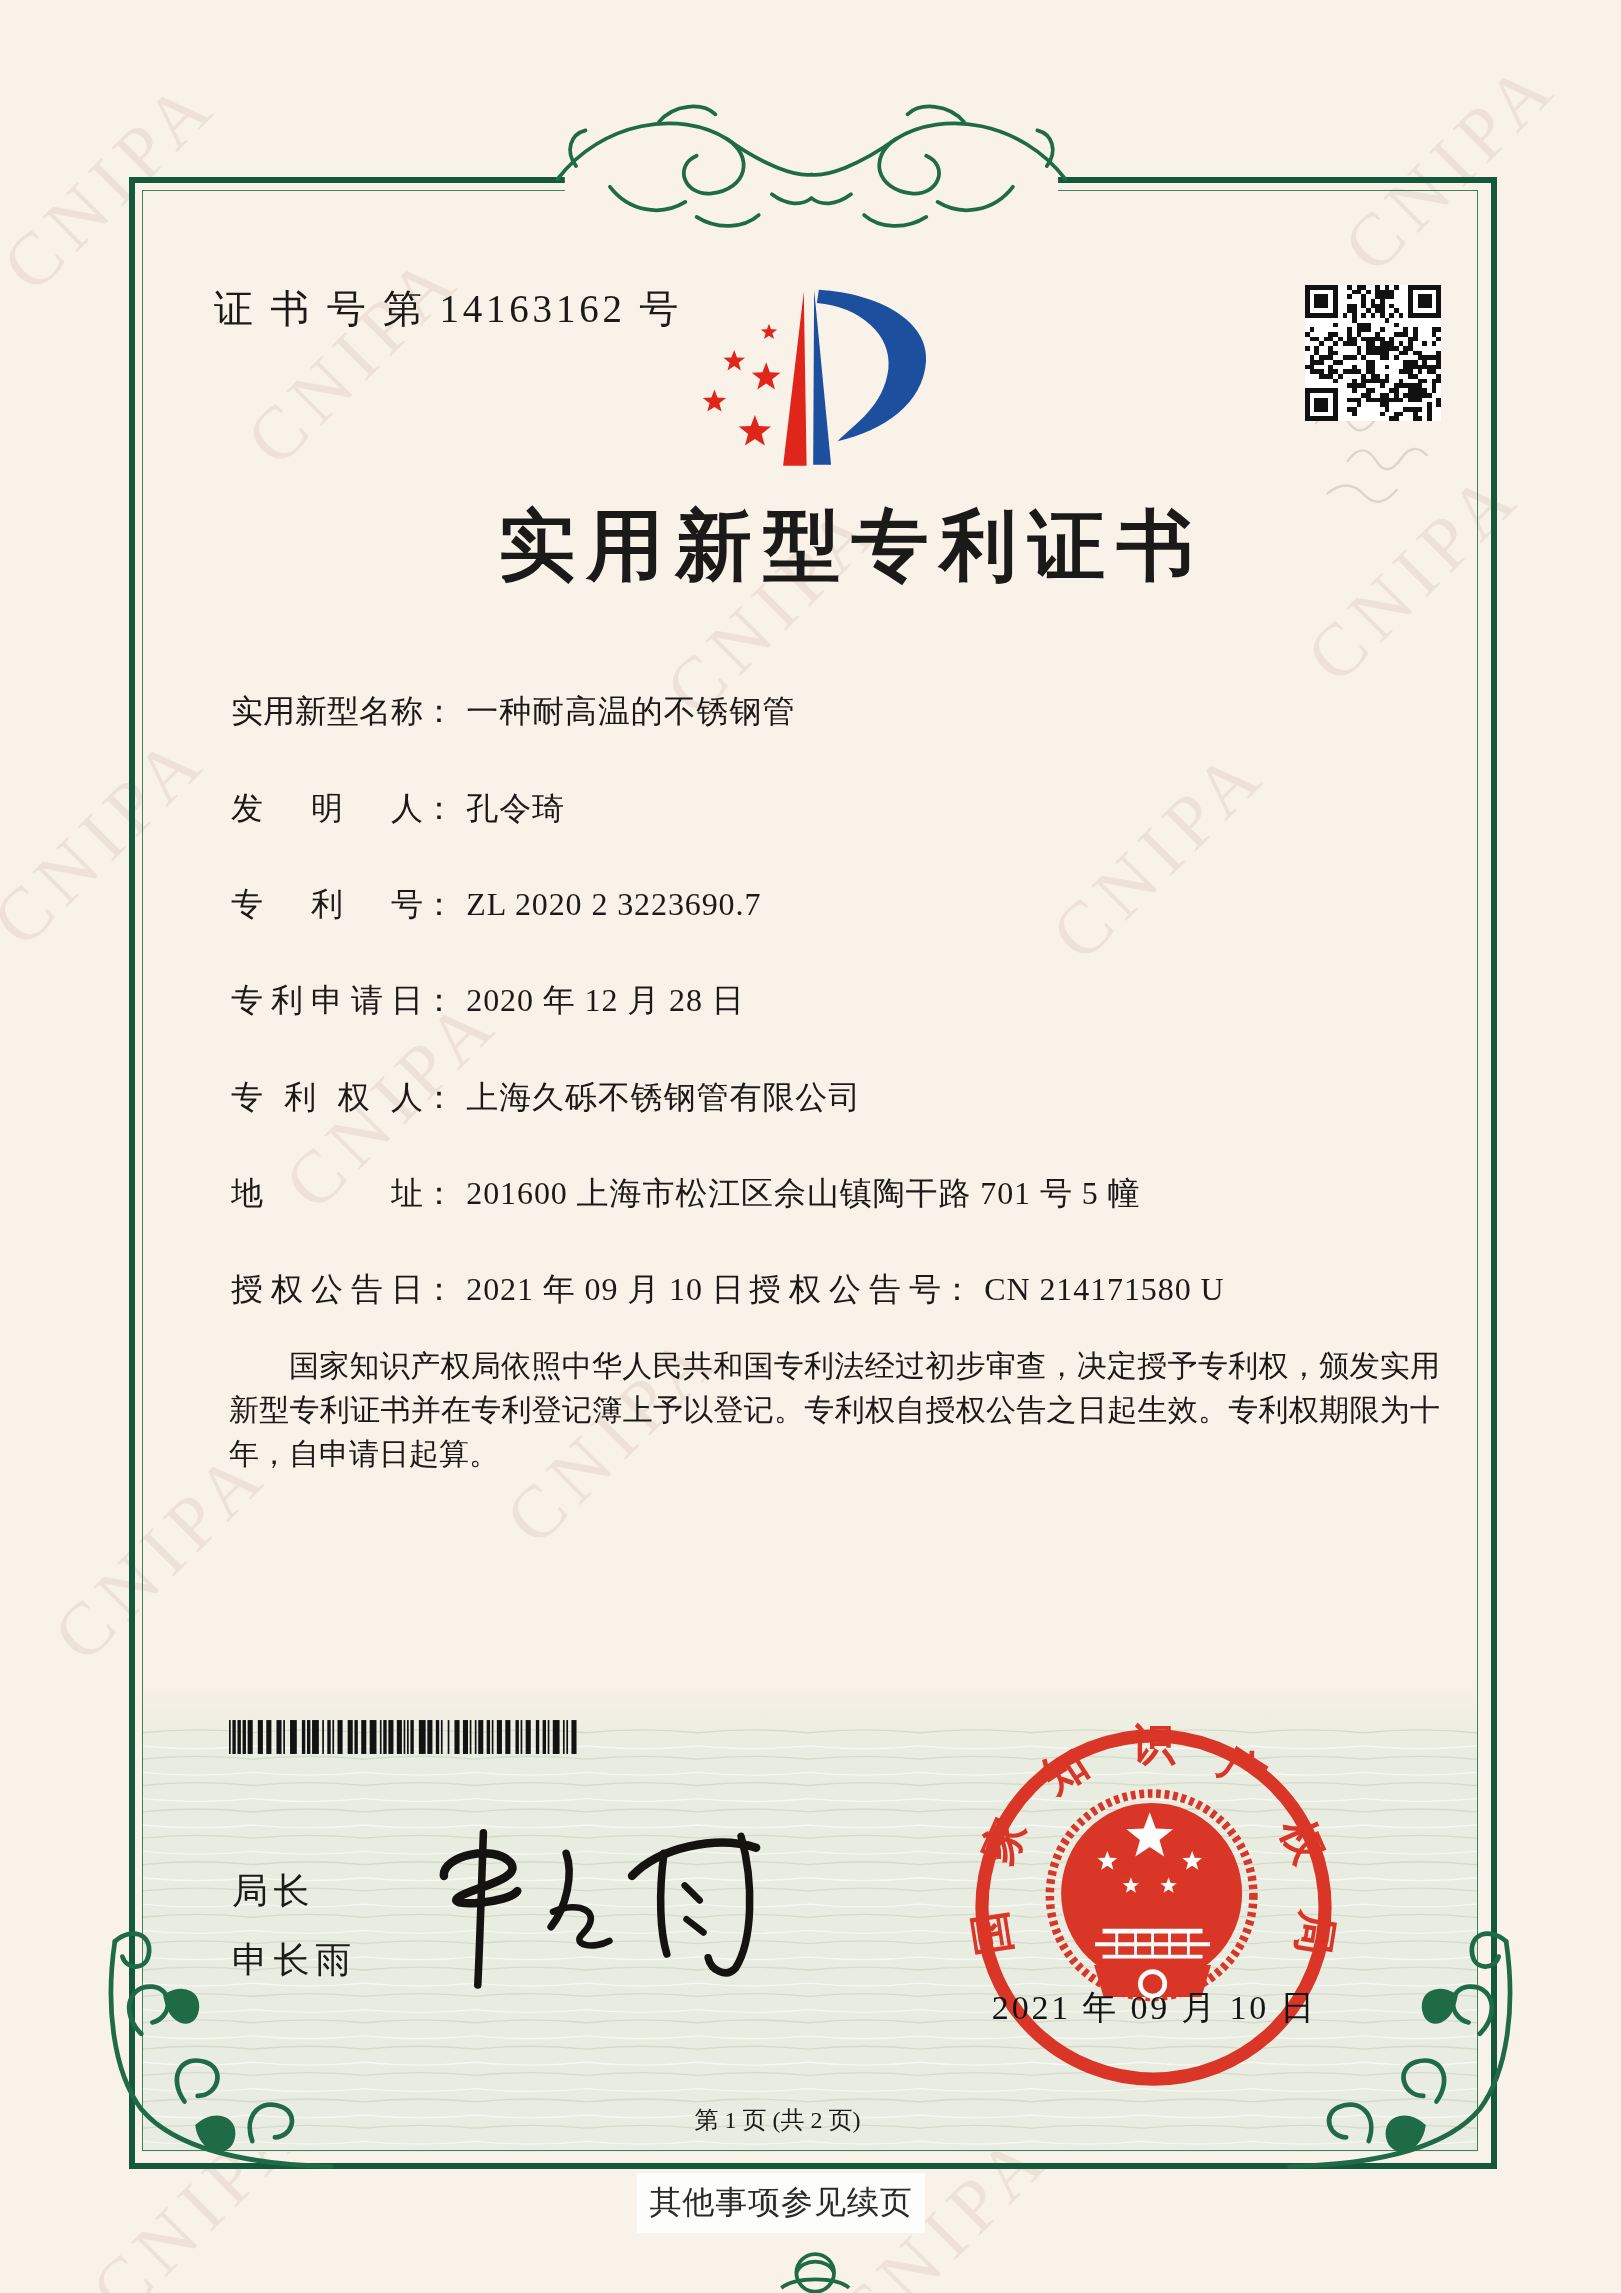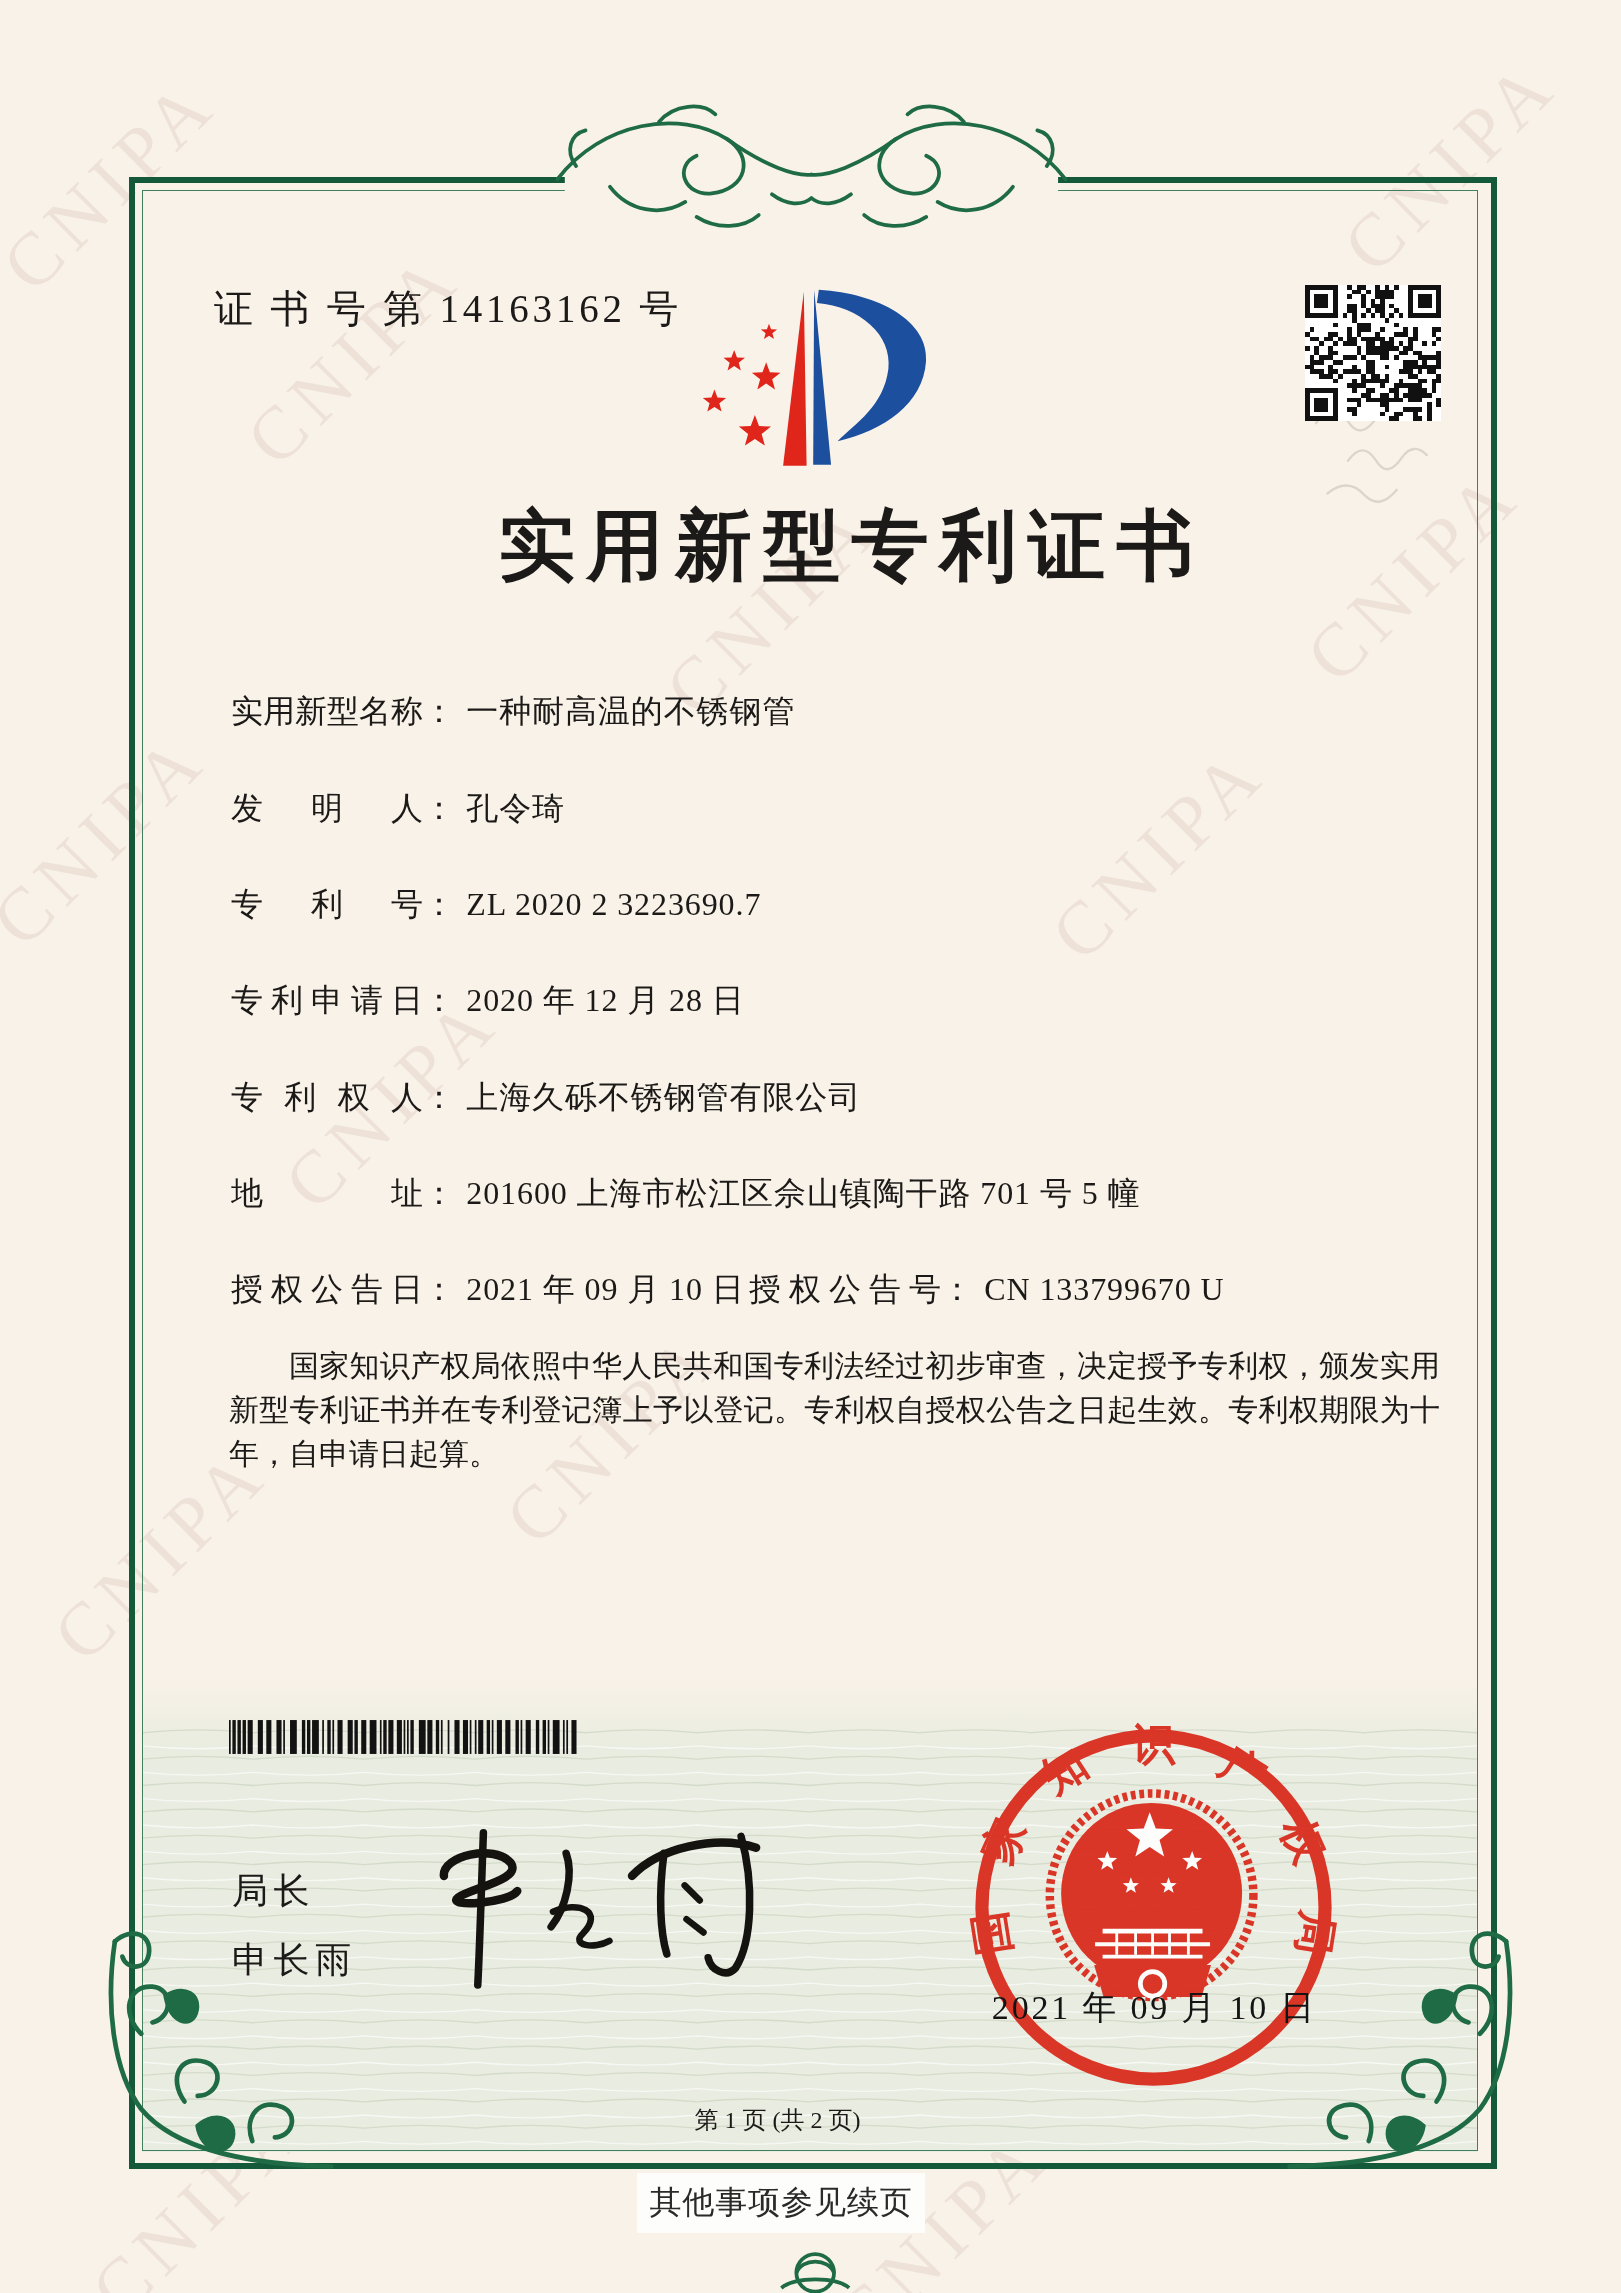--- a/index.html
+++ b/index.html
@@ -604,21 +604,21 @@
       <span>告</span>
       <span>日</span>
     </span><span class="fcolon">：</span><span class="fvalue">2021 年 09 月 10 日</span>
   <span class="grant-pair">
     <span class="flabel">
         <span>授</span>
         <span>权</span>
         <span>公</span>
         <span>告</span>
         <span>号</span>
-      </span><span class="fcolon">：</span><span class="fvalue">CN 133799670 U</span>
+      </span><span class="fcolon">：</span><span class="fvalue">CN 214171580 U</span>
   </span>
 </div>
 
 <div class="abs body-text">
   <p>国家知识产权局依照中华人民共和国专利法经过初步审查，决定授予专利权，颁发实用新型专利证书并在专利登记簿上予以登记。专利权自授权公告之日起生效。专利权期限为十年，自申请日起算。</p>
 </div>
 
 <svg id="barcode" class="abs barcode" width="356" height="34" viewBox="0 0 378 36">
     <rect x="0.0" y="0" width="1.8" height="36" fill="#121212"></rect>
     <rect x="3.6" y="0" width="3.6" height="36" fill="#121212"></rect>

